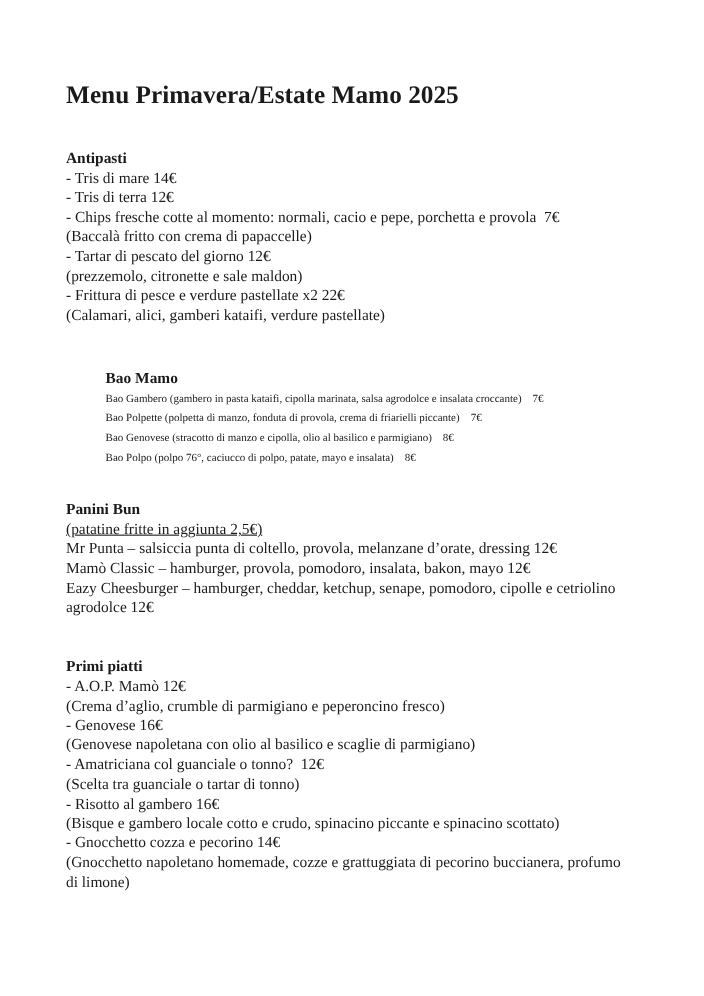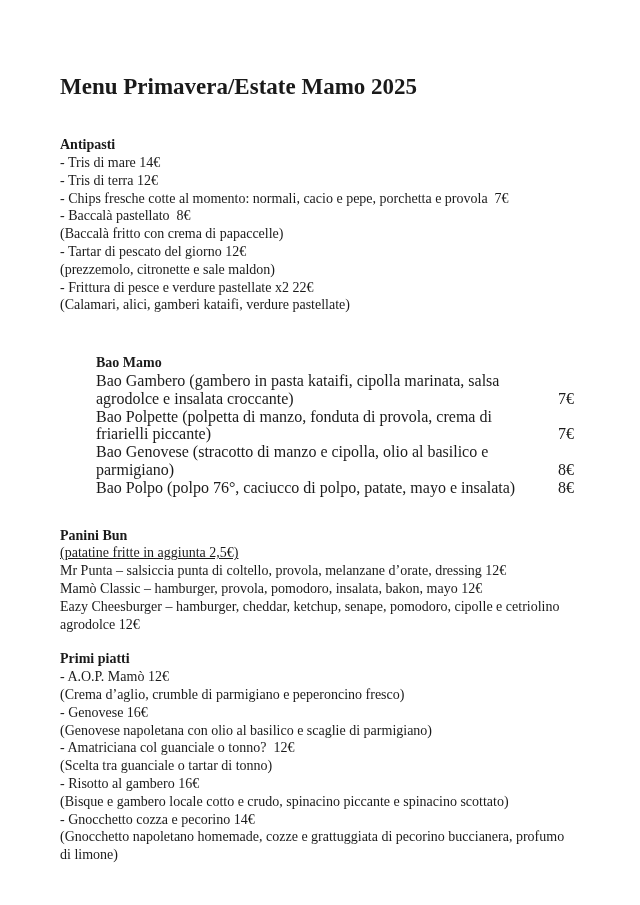--- a/index.html
+++ b/index.html
@@ -26,62 +26,60 @@
     font-weight: bold;
     margin: 0 0 37px 0;
     line-height: 1.1;
     white-space: nowrap;
   }
   .menu-section {
     margin-bottom: 25px;
   }
   .sec-0 { margin-bottom: 40px; }
   .sec-1 { margin-bottom: 30px; margin-left: 36px; }
-  .sec-2 { margin-bottom: 17px; }
+  .sec-2 { margin-bottom: 36px; }
   .section-heading {
     font-size: 14px;
     font-weight: bold;
     line-height: 17.8px;
     margin: 0;
   }
   .menu-line {
     font-size: 14px;
     line-height: 17.8px;
     white-space: pre-wrap;
   }
   .menu-line.underline {
     text-decoration: underline;
   }
   .menu-item-row {
     display: flex;
-    justify-content: space-between;
     align-items: flex-end;
     gap: 10px;
-    font-size: 16px;
+    font-size: 10px;
     line-height: 17.8px;
   }
   .menu-item-text {
     white-space: pre-wrap;
   }
   .menu-item-price {
     white-space: nowrap;
   }
 </style>
 </head>
 <body>
 
 <div class="page">
   <h1 class="doc-title">Menu Primavera/Estate Mamo 2025</h1>
   <div>
       <section class="menu-section sec-0">
         <h2 class="section-heading">Antipasti</h2>
         <div class="menu-line">- Tris di mare 14€</div>
         <div class="menu-line">- Tris di terra 12€</div>
         <div class="menu-line">- Chips fresche cotte al momento: normali, cacio e pepe, porchetta e provola  7€</div>
-        <div class="menu-line">- Baccalà pastellato  8€</div>
         <div class="menu-line">(Baccalà fritto con crema di papaccelle)</div>
         <div class="menu-line">- Tartar di pescato del giorno 12€</div>
         <div class="menu-line">(prezzemolo, citronette e sale maldon)</div>
         <div class="menu-line">- Frittura di pesce e verdure pastellate x2 22€</div>
         <div class="menu-line">(Calamari, alici, gamberi kataifi, verdure pastellate)</div>
       </section>
       <section class="menu-section sec-1">
         <h2 class="section-heading">Bao Mamo</h2>
         <div class="menu-item-row">
           <span class="menu-item-text">Bao Gambero (gambero in pasta kataifi, cipolla marinata, salsa agrodolce e insalata croccante)</span>

